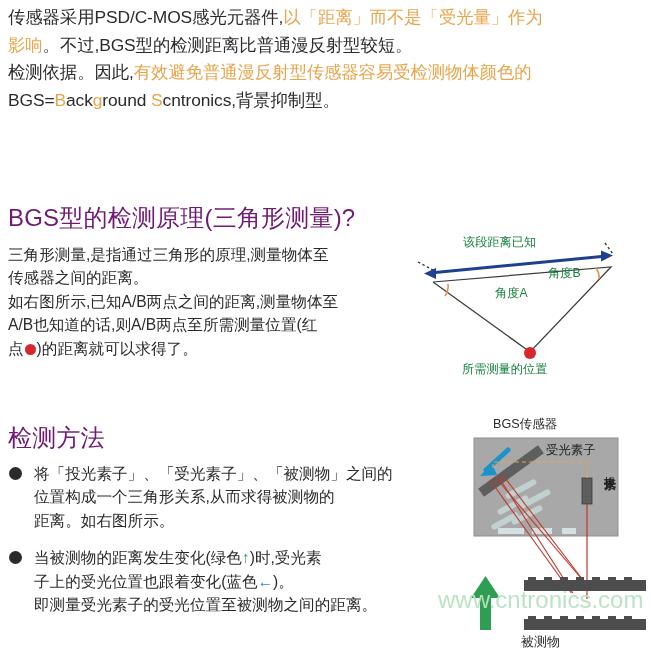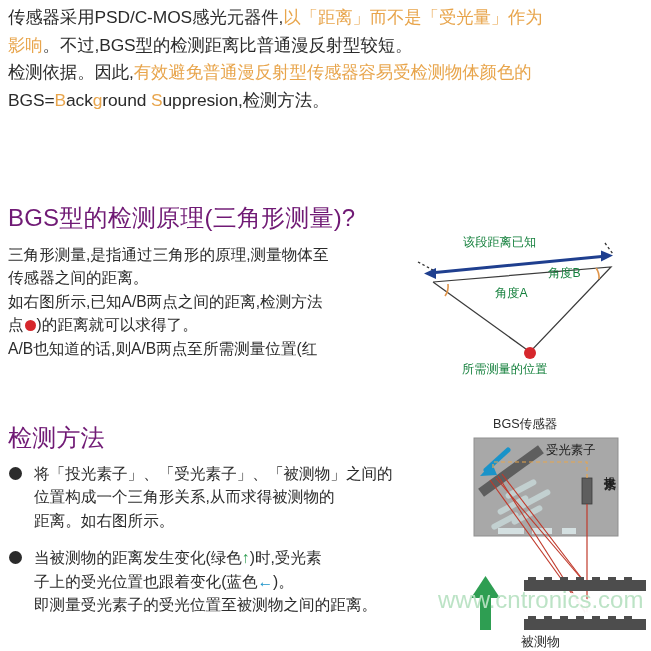--- a/index.html
+++ b/index.html
@@ -171,34 +171,34 @@
   <div class="line">
     <span class="dark">传感器采用PSD/C-MOS感光元器件,</span><span class="orange">以「距离」而不是「受光量」作为</span>
   </div>
   <div class="line">
     <span class="orange">影响</span><span class="dark">。不过,BGS型的检测距离比普通漫反射型较短。</span>
   </div>
   <div class="line">
     <span class="dark">检测依据。因此,</span><span class="orange">有效避免普通漫反射型传感器容易受检测物体颜色的</span>
   </div>
   <div class="line">
-    <span class="dark">BGS=</span><span class="orange">B</span><span class="dark">ack</span><span class="orange">g</span><span class="dark">round </span><span class="orange">S</span><span class="dark">uppresion,检测方法。</span>
+    <span class="dark">BGS=</span><span class="orange">B</span><span class="dark">ack</span><span class="orange">g</span><span class="dark">round </span><span class="orange">S</span><span class="dark">cntronics,背景抑制型。</span>
   </div>
 </div>
 
 <div class="section-heading" id="heading-principle">BGS型的检测原理(三角形测量)?</div>
 
 <div class="body-block" id="principle-text">
   <div class="line">三角形测量,是指通过三角形的原理,测量物体至</div>
   <div class="line">传感器之间的距离。</div>
-  <div class="line">如右图所示,已知A/B两点之间的距离,检测方法</div>
+  <div class="line">如右图所示,已知A/B两点之间的距离,测量物体至</div>
+  <div class="line">A/B也知道的话,则A/B两点至所需测量位置(红</div>
   <div class="line">
     <span>点</span><span class="reddot"></span><span>)的距离就可以求得了。</span>
   </div>
-  <div class="line">A/B也知道的话,则A/B两点至所需测量位置(红</div>
 </div>
 
 <div id="triangle-figure">
   <svg width="251" height="160" viewBox="0 0 251 160">
 
     <line x1="18" y1="36" x2="33" y2="44" stroke="#333" stroke-width="1.3" stroke-dasharray="2.5,2.5"></line>
 
     <line x1="205" y1="17" x2="213" y2="28" stroke="#333" stroke-width="1.3" stroke-dasharray="2.5,2.5"></line>
 
     <polyline points="33,56 211,41 130,126 33,56" fill="none" stroke="#3b3b3b" stroke-width="1.25"></polyline>

